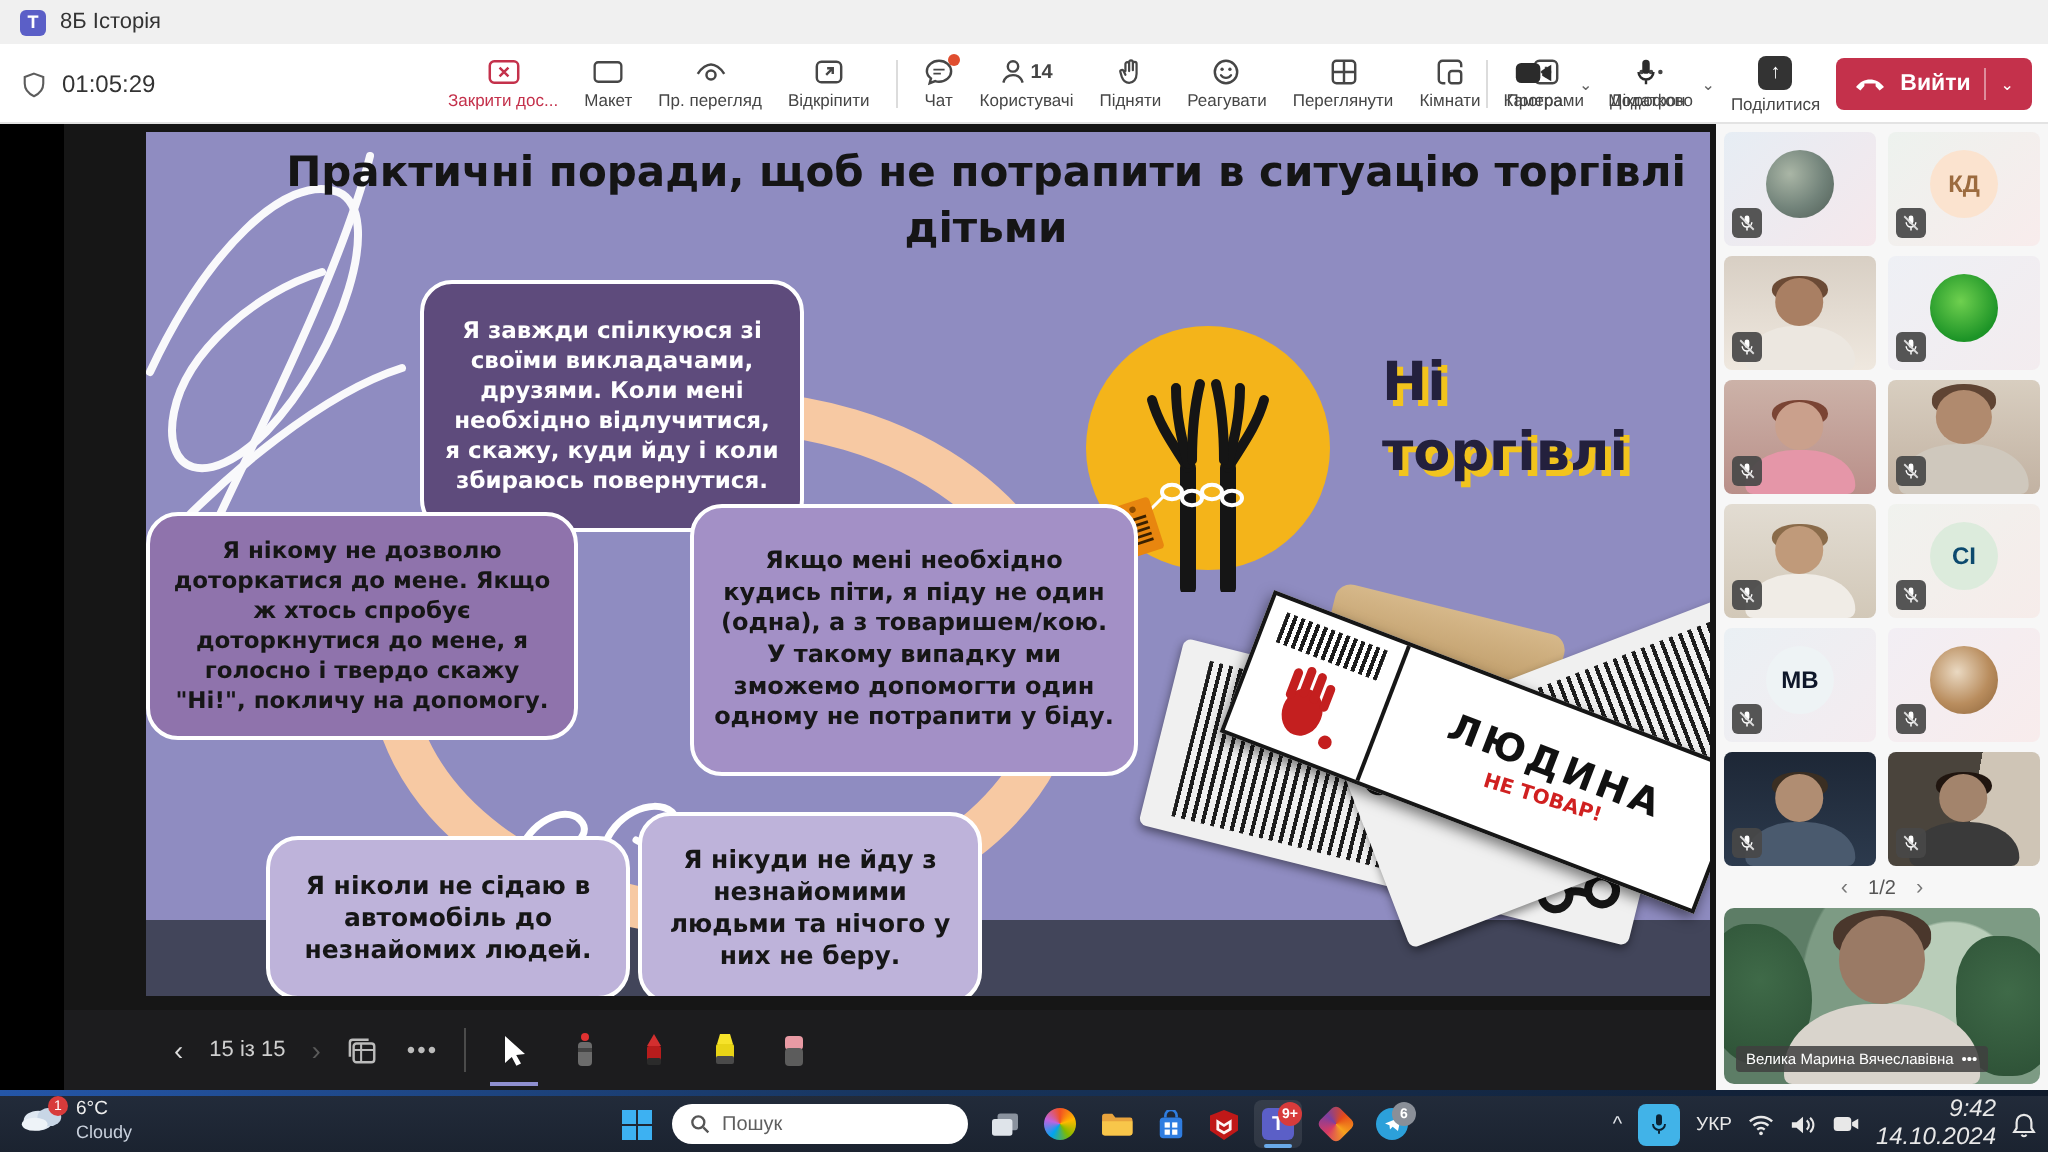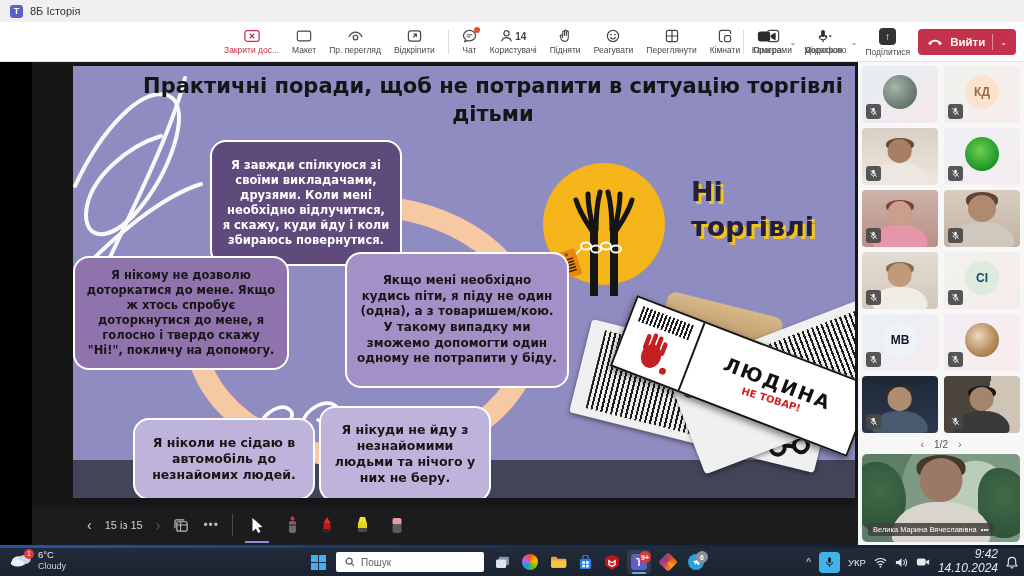--- a/index.html
+++ b/index.html
@@ -137,40 +137,46 @@
   .wcond { font-size:9px; color:#c9d1dd; }
   .tb-ic { position:absolute; top:2px; width:24px; height:24px; border-radius:4px; display:flex;
     align-items:center; justify-content:center; cursor:pointer; }
   .tb-ic.active { background:rgba(255,255,255,.09); }
   .tb-ic.active::after { content:""; position:absolute; bottom:0; left:5px; right:5px; height:2px;
     border-radius:2px; background:#6aa9e8; }
   .nbadge { position:absolute; top:-3px; right:-4px; min-width:12px; height:12px; border-radius:6px;
     color:#fff; font-size:7px; font-weight:bold; display:flex; align-items:center; justify-content:center; padding:0 2px; }
   .nbadge.red { background:#d83b3b; } .nbadge.gray { background:#8a8f98; }
   .searchpill { position:absolute; left:336px; top:4px; width:148px; height:20px; background:#fff;
-    border-radius:2px; display:flex; align-items:center; gap:6px; padding:0 9px; cursor:text; }
+    border-radius:10px; display:flex; align-items:center; gap:6px; padding:0 9px; cursor:text; }
   .searchpill .ph { font-size:10px; color:#5f5f5f; }
   .tray { position:absolute; right:6px; top:0; height:28px; display:flex; align-items:center; gap:8px; }
   .tray .txt { font-size:9.5px; color:#e8e8e8; }
   .clock { text-align:right; line-height:1.15; }
   .clock div { font-size:12px; color:#e8e8e8;font-style:italic; }
   .micsq { width:21px; height:21px; border-radius:4px; background:#41b3e8; display:flex;
     align-items:center; justify-content:center; cursor:pointer; }
 </style>
 </head>
 <body>
 
 <div id="app">
 
   <div id="titlebar">
     <div class="teams-logo">T</div>
     <div class="wtitle">8Б Історія</div>
   </div>
 
   <div id="toolbar">
+    <div class="timer-wrap">
+      <svg width="14" height="15" viewBox="0 0 16 16">
+          <path d="M8 1.5l5.3 1.9v3.8c0 3.3-2.2 5.8-5.3 7.2-3.1-1.4-5.3-3.9-5.3-7.2V3.4z" fill="none" stroke="#5c5c5c" stroke-width="1.2"></path>
+        </svg>
+      <span class="timer-text">01:05:29</span>
+    </div>
 
     <div class="tb-center">
       <div class="tb red">
         <svg width="16" height="14" viewBox="0 0 18 14">
             <rect x="1" y="1" width="16" height="12" rx="2.5" fill="none" stroke="#c4314b" stroke-width="1.4"></rect>
             <path d="M6.5 4.5l5 5M11.5 4.5l-5 5" stroke="#c4314b" stroke-width="1.4"></path>
           </svg>
         <span class="lbl">Закрити дос...</span>
       </div>
       <div class="tb">

